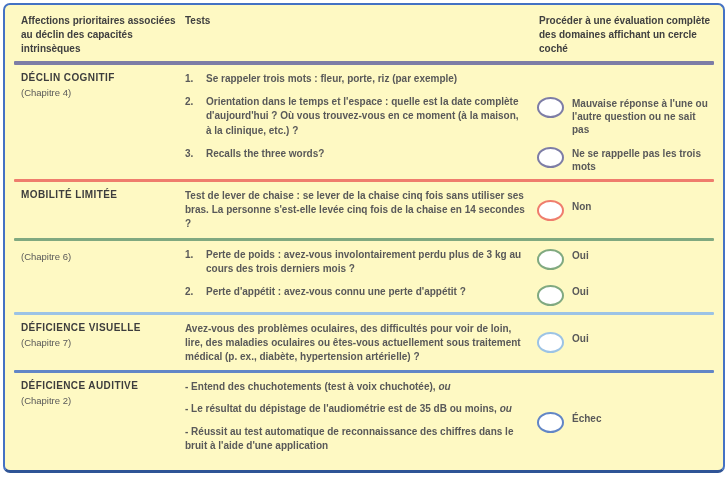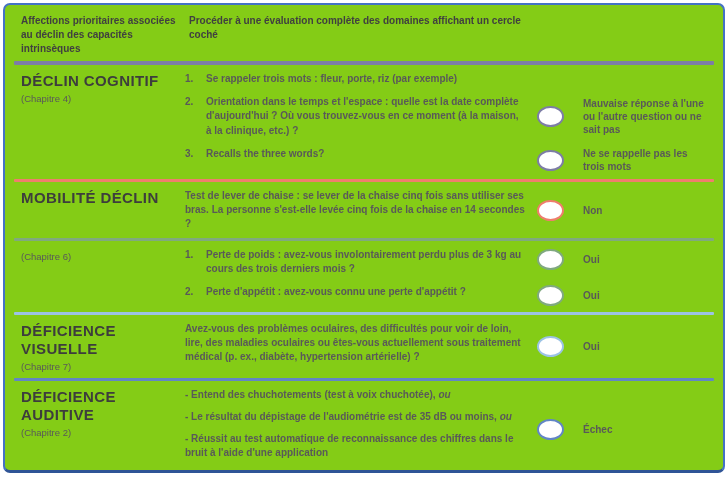--- a/index.html
+++ b/index.html
@@ -9,21 +9,21 @@
     -webkit-font-smoothing:antialiased;
     box-sizing:border-box;
   }
   *,*:before,*:after{box-sizing:inherit;}
 
   .panel{
     position:absolute;left:3px;top:3px;right:3px;bottom:6px;
     border:2px solid #4472c4;
     border-bottom:3px solid #2f5496;
     border-radius:7px;
-    background:#84cc16;
+    background:#fef9c3;
     overflow:hidden;
     padding:0 0 4px 0;
   }
 
   .row{
     display:grid;
     grid-template-columns:164px 350px 1fr;
     padding:7px 12px 6px 16px;
   }
 
@@ -33,41 +33,41 @@
     font-size:10px;font-weight:bold;color:#404040;line-height:1.4;
   }
   .header .c3{padding-left:4px;}
 
   
   .bar{height:3px;margin:0 9px;border-radius:1px;}
   .bar.thick{height:4px;}
 
   
   .title{
-    font-size:15px;font-weight:bold;color:#3d3d3d;
+    font-size:10px;font-weight:bold;color:#3d3d3d;
     letter-spacing:0.4px;line-height:1.2;
   }
   .chapter{font-size:9.5px;color:#595959;margin-top:3px;}
 
   
   .col2{padding-right:10px;}
   .test-text,.test-item,.dash-item,.intro{
     font-size:10px;font-weight:bold;color:#595959;line-height:1.42;
   }
   .test-item{display:flex;margin-bottom:9px;}
   .test-item:last-child{margin-bottom:0;}
   .test-item .num{width:21px;flex:none;}
   .dash-item{margin-bottom:8px;}
   .dash-item:last-child{margin-bottom:12px;}
   .intro{margin-bottom:11px;}
   .ital{font-style:italic;text-align:right;}
 
   
   .col3{display:flex;flex-direction:column;padding-left:2px;}
-  .outcome{display:flex;align-items:center;gap:19px;}
+  .outcome{display:flex;gap:8px;}
   .circle{
     width:27px;height:21px;flex:none;
     border:2.5px solid #888;border-radius:50%;
     background:#fff;
   }
   .outcome-label{
     font-size:10px;font-weight:bold;color:#595959;line-height:1.3;
     max-width:150px;
   }
 
@@ -85,20 +85,21 @@
   .s5{min-height:85px;}
   .s5 .col3{padding-top:19px;gap:14px;}
 </style>
 </head>
 <body>
 
 <div class="panel">
 
   <div class="row header">
     <div class="header-cell c1">Affections prioritaires associées au déclin des capacités intrinsèques</div>
+    <div class="header-cell c2">Tests</div>
     <div class="header-cell c3">Procéder à une évaluation complète des domaines affichant un cercle coché</div>
   </div>
   <div class="bar thick" style="background-color: rgb(125, 125, 166);"></div>
 
   <div class="row sec s0">
     <div class="col1">
       <div class="title">DÉCLIN COGNITIF</div>
       <div class="chapter">(Chapitre 4)</div>
     </div>
     <div class="col2">
@@ -123,21 +124,21 @@
       <div class="outcome">
         <span class="circle" style="border-color: rgb(125, 125, 166);"></span>
         <span class="outcome-label">Ne se rappelle pas les trois mots</span>
       </div>
     </div>
   </div>
   <div class="bar" style="background-color: rgb(239, 125, 109);"></div>
 
   <div class="row sec s1">
     <div class="col1">
-      <div class="title">MOBILITÉ DÉCLIN</div>
+      <div class="title">MOBILITÉ LIMITÉE</div>
     </div>
     <div class="col2">
       <div class="test-text">Test de lever de chaise : se lever de la chaise cinq fois sans utiliser ses bras. La personne s'est-elle levée cinq fois de la chaise en 14 secondes ?</div>
     </div>
     <div class="col3">
       <div class="outcome">
         <span class="circle" style="border-color: rgb(239, 125, 109);"></span>
         <span class="outcome-label">Non</span>
       </div>
     </div>

